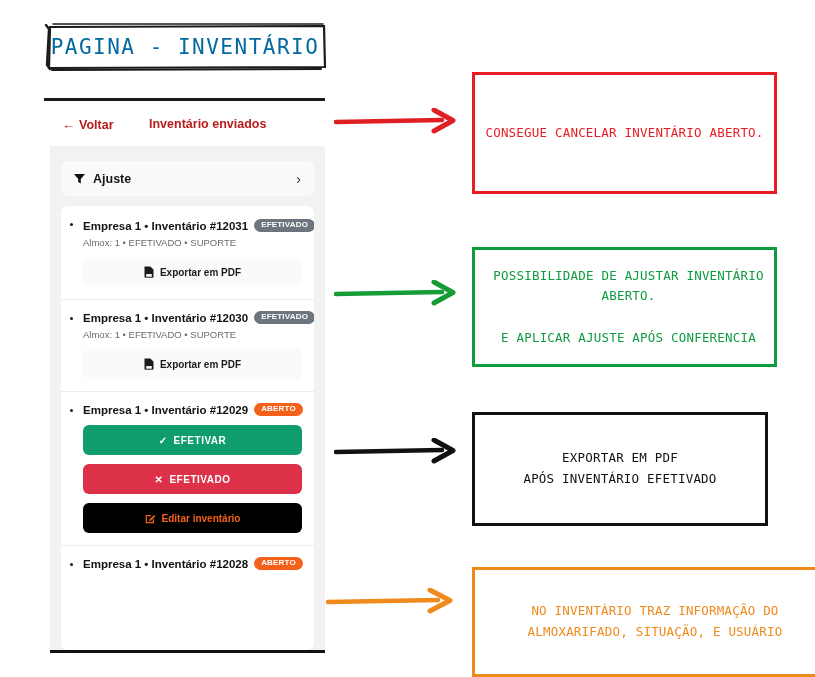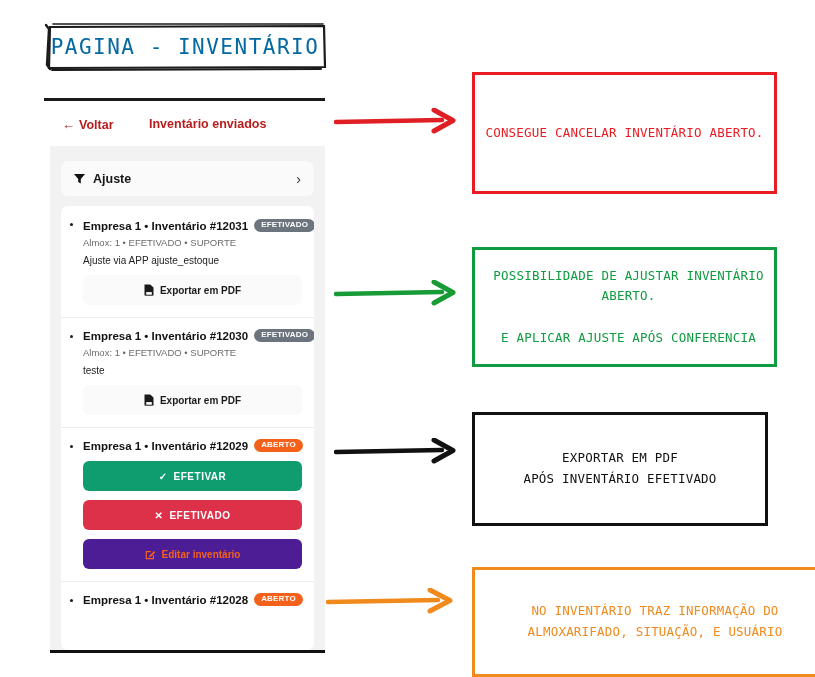--- a/index.html
+++ b/index.html
@@ -192,21 +192,21 @@
     font-size: 10px;
     font-weight: bold;
     height: 30px;
     margin-top: 9px;
     white-space: nowrap;
   }
   .btn-pdf { background: #fafafa; color: #1b1b1b; }
   .btn-pdf .btn-label { margin-left: 6px; }
   .btn-efetivar { background: #0f9d70; color: #ffffff; letter-spacing: .5px; }
   .btn-cancelar { background: #dc3148; color: #ffffff; letter-spacing: .5px; }
-  .btn-editar { background: #4c1d95; color: #f4611a; }
+  .btn-editar { background: #000000; color: #f4611a; }
   .btn-editar .btn-label { margin-left: 6px; }
   .check-glyph, .x-glyph { font-size: 10px; margin-right: 6px; }
 
   .pdf-icon { width: 10px; height: 12px; flex: none; }
   .pencil-icon { width: 11px; height: 11px; flex: none; }
 
   
   .anno-box {
     position: absolute;
     box-sizing: border-box;
@@ -268,38 +268,36 @@
 
   <div id="list-card">
       <div class="inv-item">
         <span class="bullet"></span>
         <div class="inv-title-row">
           <span class="inv-title">Empresa 1 • Inventário #12031</span>
           <span class="badge gray">EFETIVADO</span>
           <span class="toggle-knob"></span>
         </div>
         <div class="inv-meta">Almox: 1 • EFETIVADO • SUPORTE</div>
-        <div class="inv-note">Ajuste via APP ajuste_estoque</div>
         <div class="btn btn-pdf">
           <svg class="pdf-icon" viewBox="0 0 10 12">
             <path d="M0.5 0.5 H6.2 L9.5 3.6 V11.5 H0.5 Z" fill="#1b1b1b"></path>
             <rect x="1.6" y="7.4" width="7" height="4" fill="#1b1b1b"></rect>
             <rect x="2.2" y="8.1" width="5.6" height="2.6" fill="#ffffff"></rect>
           </svg>
           <span class="btn-label">Exportar em PDF</span>
         </div>
       </div>
       <div class="inv-item">
         <span class="bullet"></span>
         <div class="inv-title-row">
           <span class="inv-title">Empresa 1 • Inventário #12030</span>
           <span class="badge gray">EFETIVADO</span>
         </div>
         <div class="inv-meta">Almox: 1 • EFETIVADO • SUPORTE</div>
-        <div class="inv-note">teste</div>
         <div class="btn btn-pdf">
           <svg class="pdf-icon" viewBox="0 0 10 12">
             <path d="M0.5 0.5 H6.2 L9.5 3.6 V11.5 H0.5 Z" fill="#1b1b1b"></path>
             <rect x="1.6" y="7.4" width="7" height="4" fill="#1b1b1b"></rect>
             <rect x="2.2" y="8.1" width="5.6" height="2.6" fill="#ffffff"></rect>
           </svg>
           <span class="btn-label">Exportar em PDF</span>
         </div>
       </div>
       <div class="inv-item">

